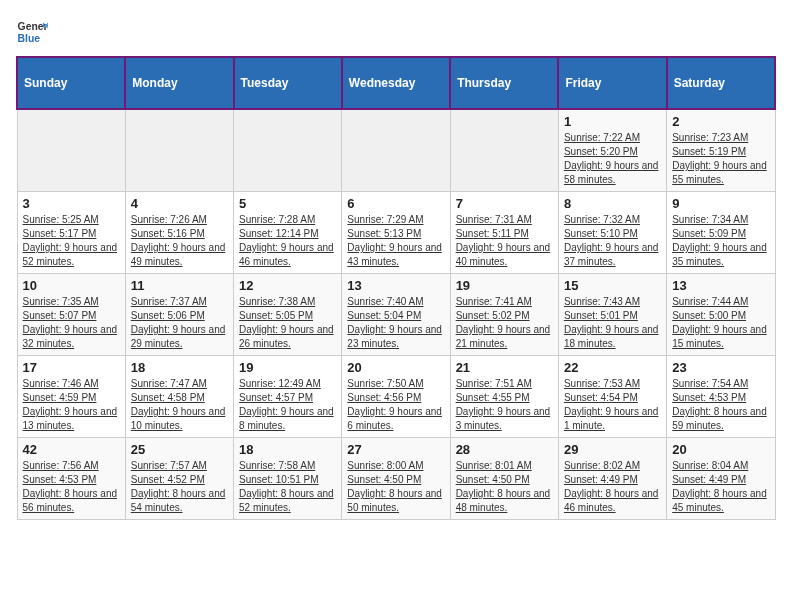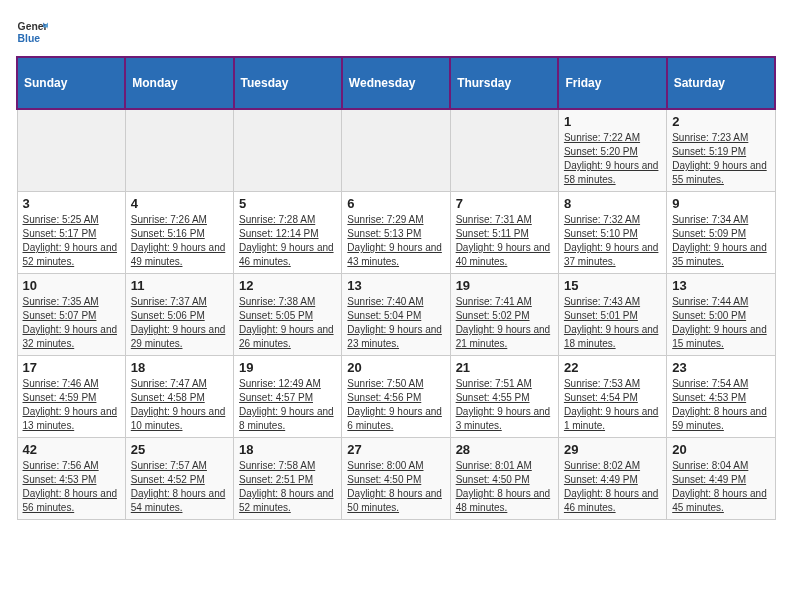--- a/index.html
+++ b/index.html
@@ -274,21 +274,21 @@
         </td>
         <td>
           <span class="day-num">25</span>
           <div class="day-info">Sunrise: 7:57 AM
 Sunset: 4:52 PM
 Daylight: 8 hours and 54 minutes.</div>
         </td>
         <td>
           <span class="day-num">18</span>
           <div class="day-info">Sunrise: 7:58 AM
-Sunset: 2:51 PM
+Sunset: 10:51 PM
 Daylight: 8 hours and 52 minutes.</div>
         </td>
         <td>
           <span class="day-num">27</span>
           <div class="day-info">Sunrise: 8:00 AM
 Sunset: 4:50 PM
 Daylight: 8 hours and 50 minutes.</div>
         </td>
         <td>
           <span class="day-num">28</span>

